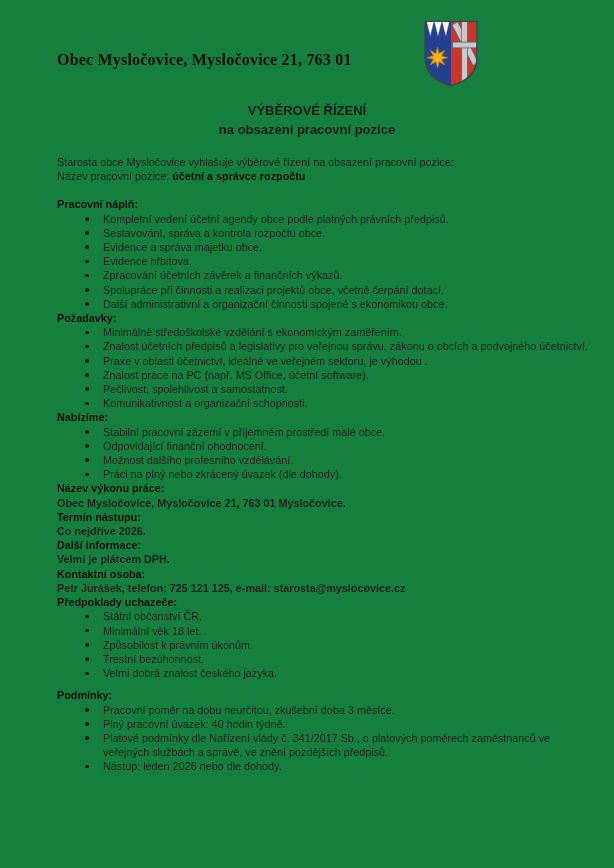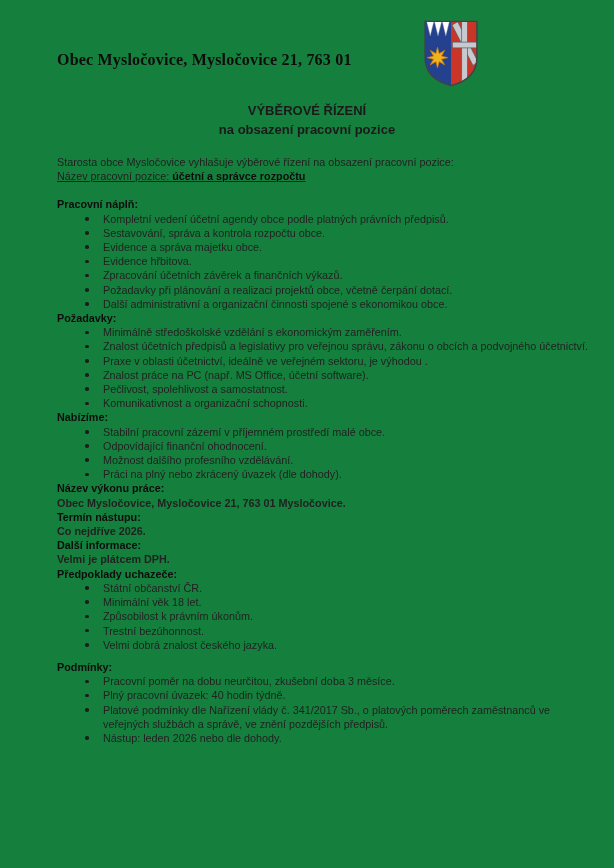--- a/index.html
+++ b/index.html
@@ -19,21 +19,21 @@
     position:absolute;top:101px;left:0;right:0;text-align:center;
     font-weight:bold;font-size:13px;line-height:19px;color:#1a1a1a;
   }
   .title-block p{margin:0;}
   .body{
     position:absolute;top:155px;left:57px;width:524px;
     font-size:10.8px;line-height:14.2px;
   }
   .body p,.body h2,.body ul,.body li{margin:0;padding:0;}
   .intro{white-space:nowrap;}
-  .name-line{margin-top:18px;white-space:nowrap;text-decoration:underline;}
+  .name-line{margin-top:18px;white-space:nowrap;}
   .name-line .val{font-weight:bold;color:#0d0d0d;}
   h2.sec-heading{
     font-size:10.8px;font-weight:bold;color:#0d0d0d;line-height:14.2px;
   }
   section{margin:0;}
   section.gap-before{margin-top:14px;}
   section.gap-before-large{margin-top:8px;}
   ul.bullets{list-style:none;}
   ul.bullets li{
     position:relative;padding-left:46px;line-height:14.2px;
@@ -93,21 +93,21 @@
             <li>
               <div class="li-line">Evidence a správa majetku obce.</div>
             </li>
             <li>
               <div class="li-line">Evidence hřbitova.</div>
             </li>
             <li>
               <div class="li-line">Zpracování účetních závěrek a finančních výkazů.</div>
             </li>
             <li>
-              <div class="li-line">Požadavky při plánování a realizaci projektů obce, včetně čerpání dotací.</div>
+              <div class="li-line">Spolupráce při činnosti a realizaci projektů obce, včetně čerpání dotací.</div>
             </li>
             <li>
               <div class="li-line">Další administrativní a organizační činnosti spojené s ekonomikou obce.</div>
             </li>
           </ul>
         </section>
         <section>
           <h2 class="sec-heading">Požadavky:</h2>
           <ul class="bullets">
             <li>
@@ -153,20 +153,24 @@
         </section>
         <section>
           <h2 class="sec-heading">Termín nástupu:</h2>
           <p class="indent-line">Co nejdříve 2026.</p>
         </section>
         <section>
           <h2 class="sec-heading">Další informace:</h2>
           <p class="indent-line">Velmi je plátcem DPH.</p>
         </section>
         <section>
+          <h2 class="sec-heading">Kontaktní osoba:</h2>
+          <p class="indent-line">Petr Jurášek, telefon: 725 121 125, e-mail: starosta@myslocovice.cz</p>
+        </section>
+        <section>
           <h2 class="sec-heading">Předpoklady uchazeče:</h2>
           <ul class="bullets">
             <li>
               <div class="li-line">Státní občanství ČR.</div>
             </li>
             <li>
               <div class="li-line">Minimální věk 18 let.</div>
             </li>
             <li>
               <div class="li-line">Způsobilost k právním úkonům.</div>

